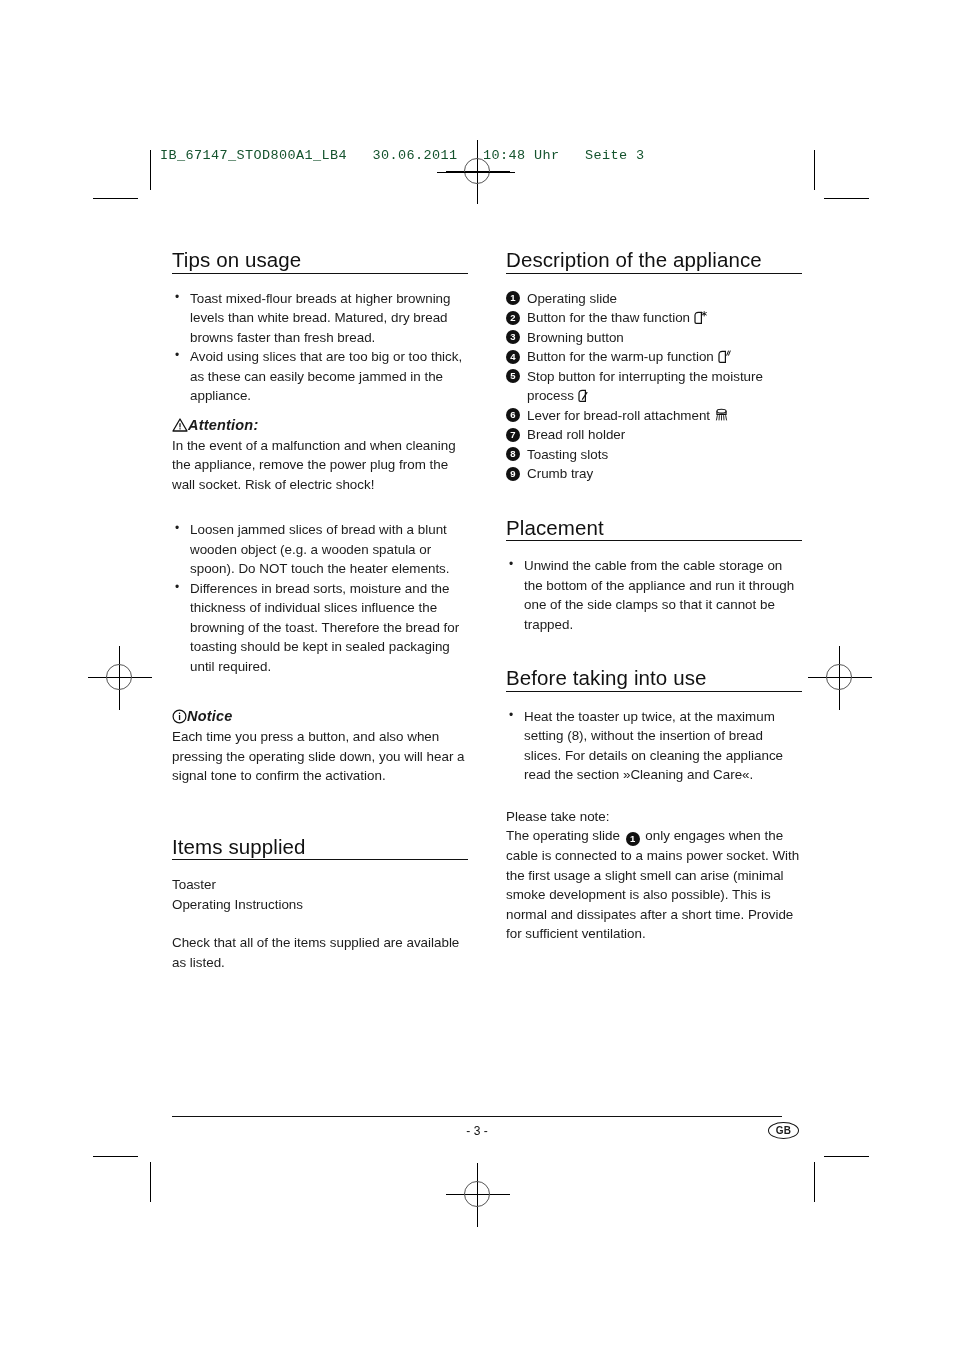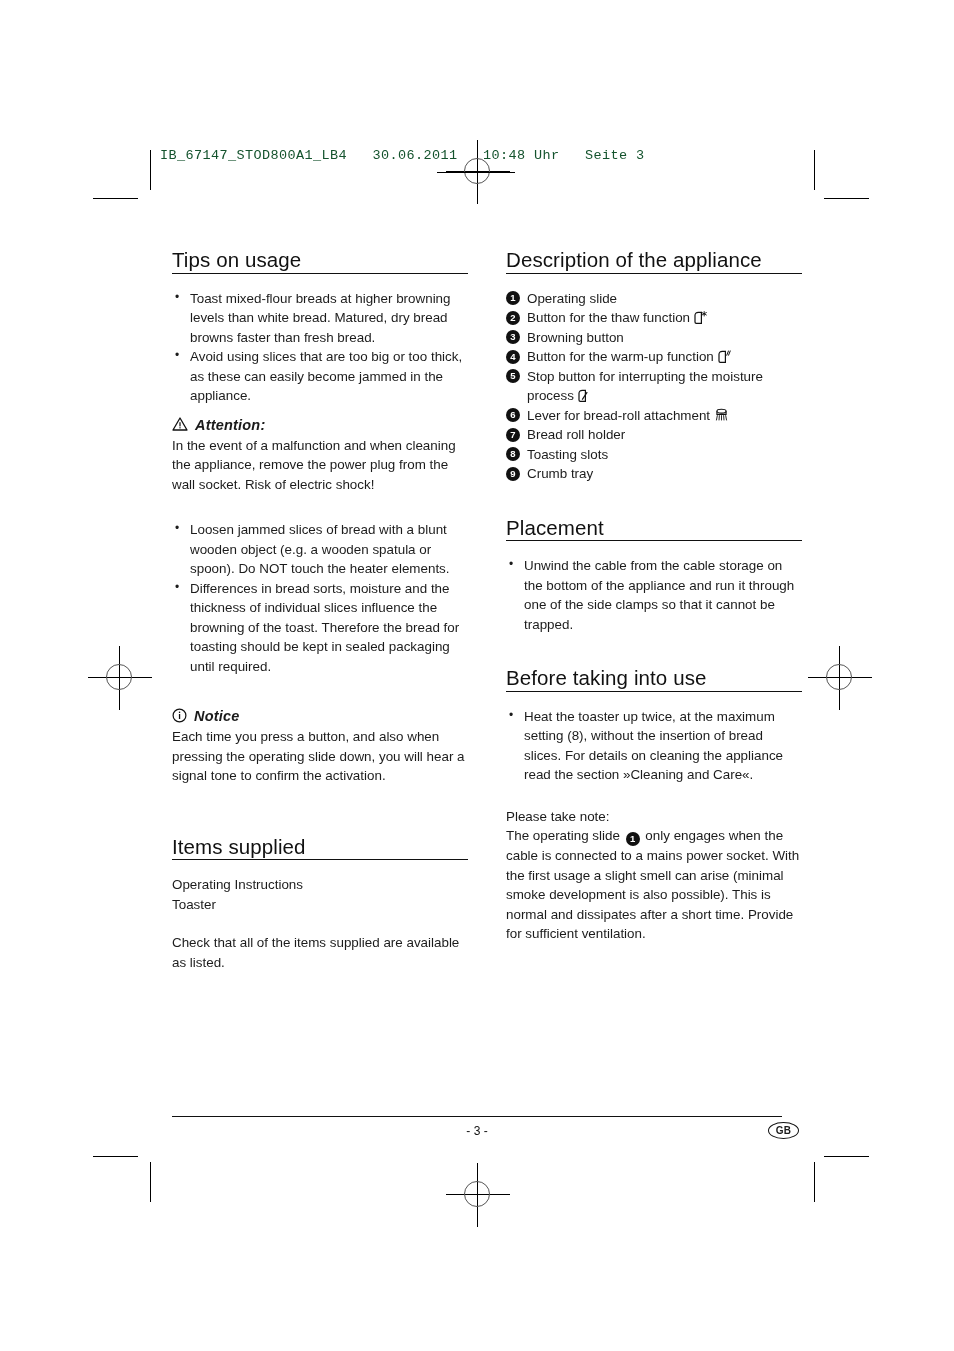--- a/index.html
+++ b/index.html
@@ -111,21 +111,21 @@
     content: "\2022";
     position: absolute;
     left: 3px;
     top: -1px;
     font-size: 12px;
   }
 
   
   .admon-head {
     display: flex;
-    gap: 7px;
+    align-items: center;
     margin-bottom: 3px;
   }
   .admon-title {
     font-size: 14.5px;
     font-weight: bold;
     font-style: italic;
     letter-spacing: 0.2px;
   }
   .warn-icon svg, .info-icon svg { display: block; }
 
@@ -299,22 +299,22 @@
       <span class="admon-title">Notice</span>
     </div>
     <p class="para">Each time you press a button, and also when pressing the operating slide down, you will hear a signal tone to confirm the activation.</p>
     <div style="height:13px"></div>
 
     <div style="height:36px"></div>
 
     <h2 class="section">Items supplied</h2>
     <div class="sec-gap"></div>
 
+    <p class="para">Toaster</p>
     <p class="para">Operating Instructions</p>
-    <p class="para">Toaster</p>
     <div style="height:19px"></div>
     <p class="para">Check that all of the items supplied are available as listed.</p>
   </div>
 
   <div class="col col-right">
 
     <h2 class="section">Description of the appliance</h2>
     <div class="sec-gap"></div>
 
     <ol class="numlist">

